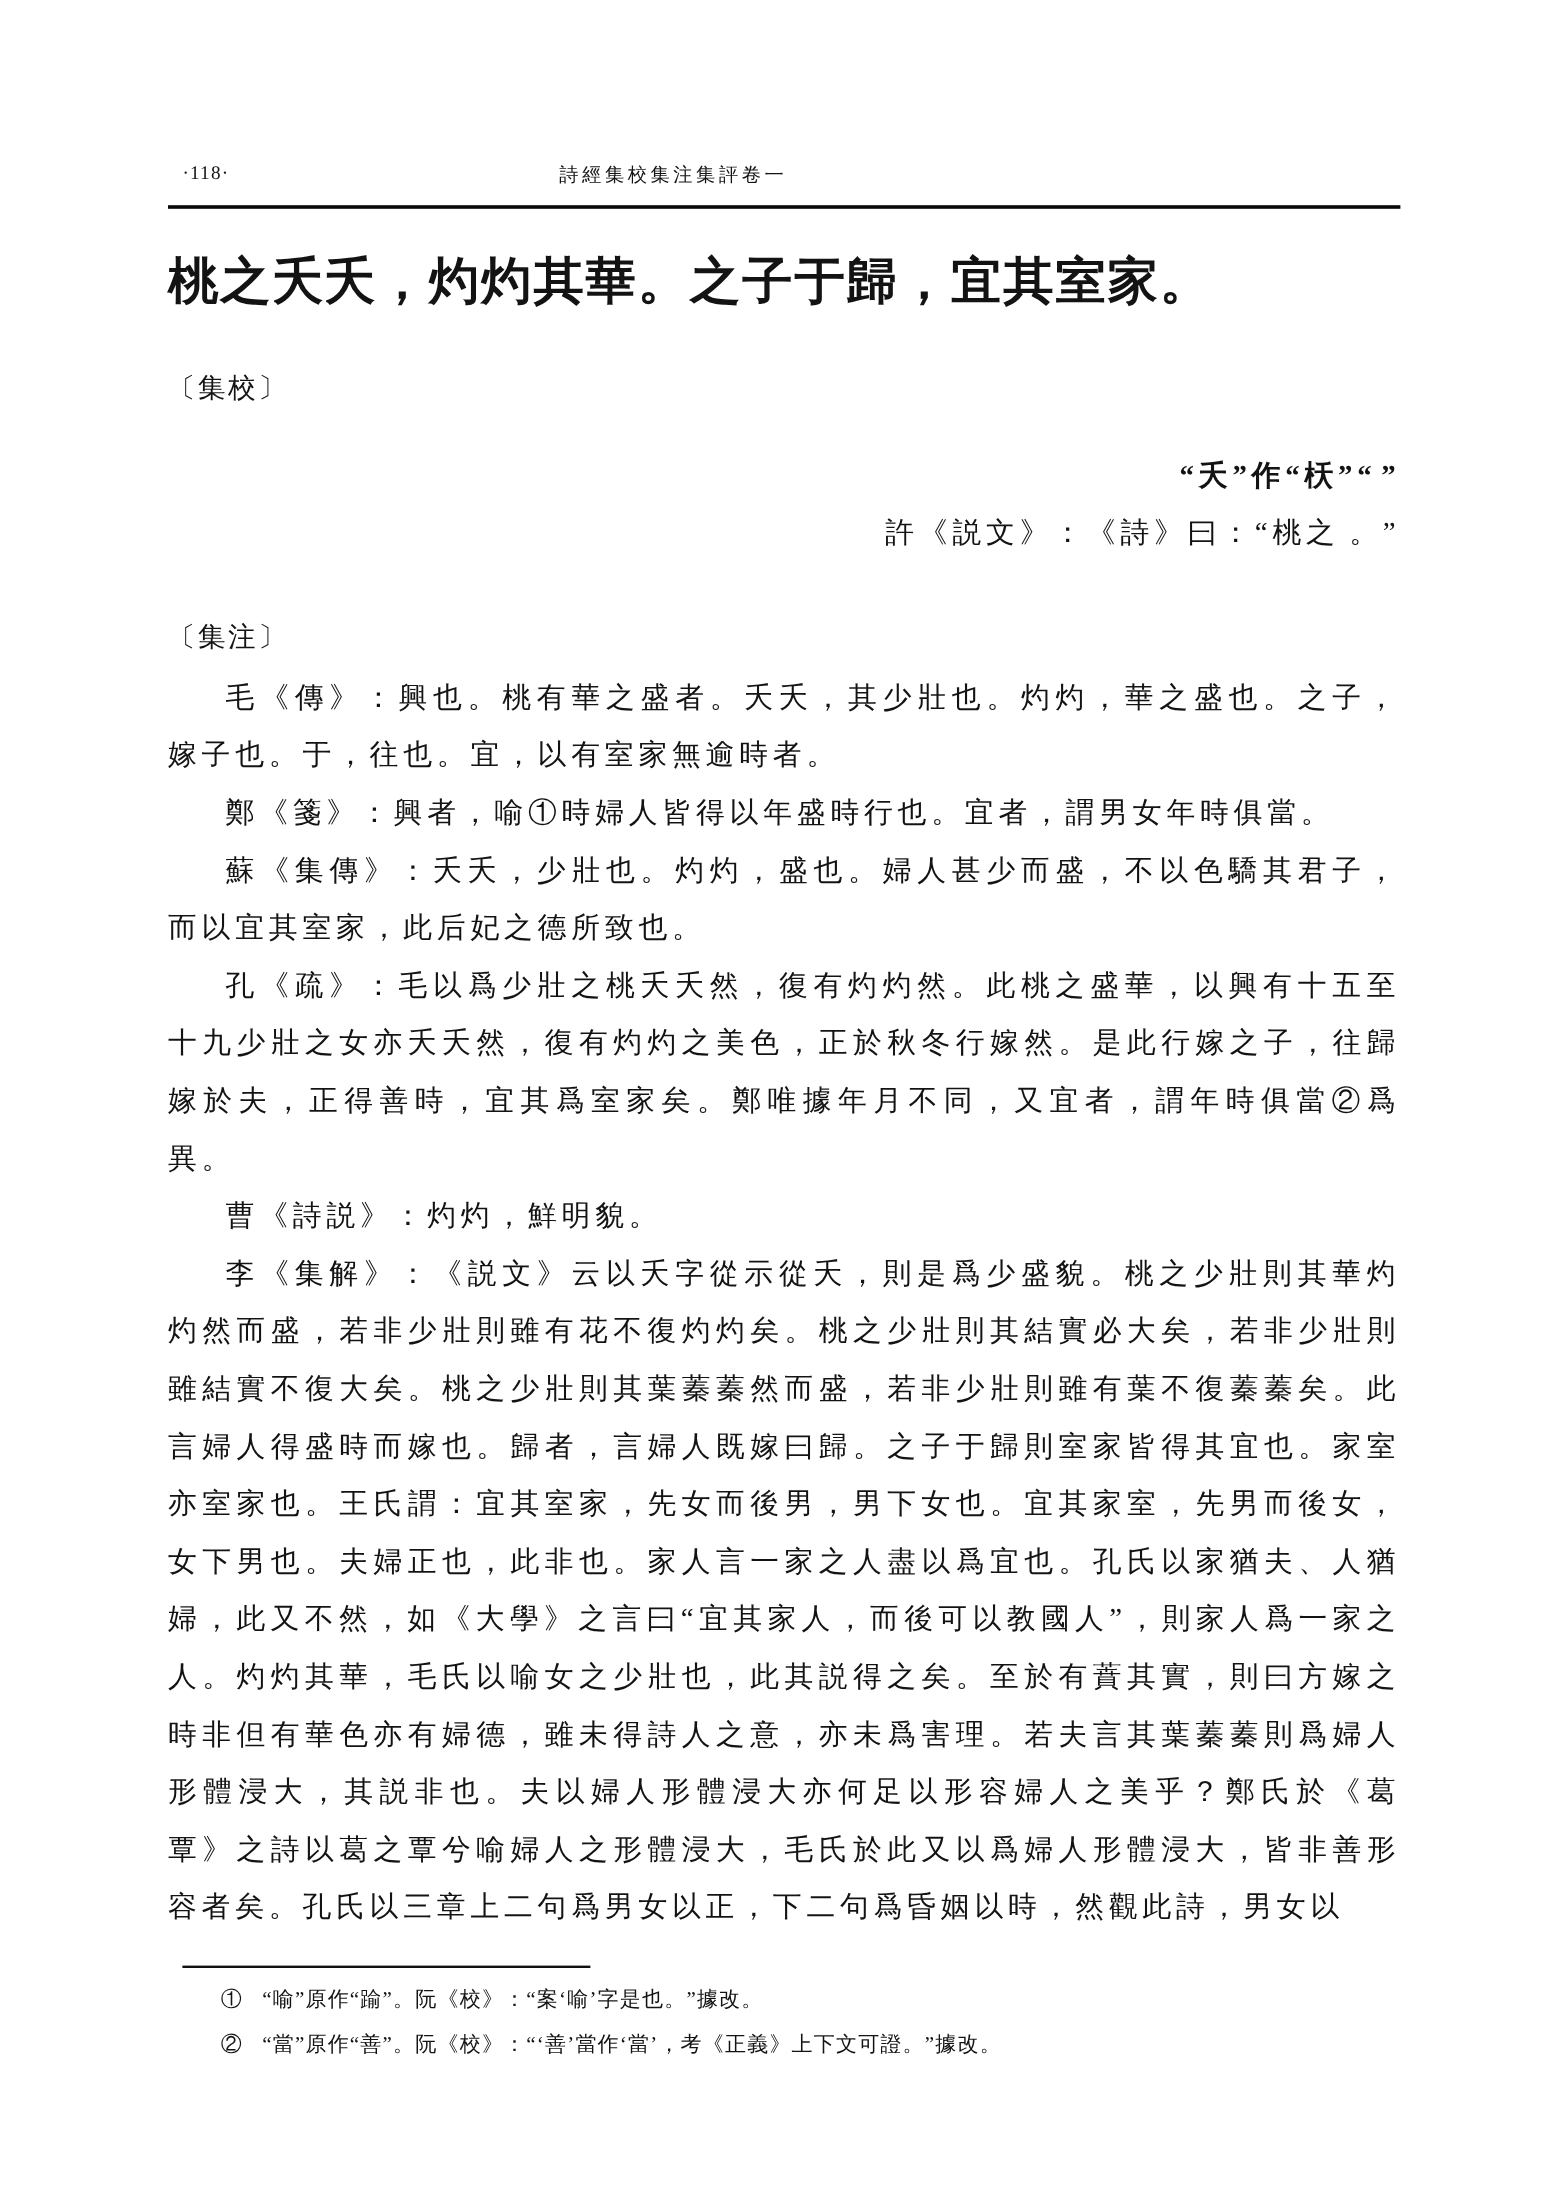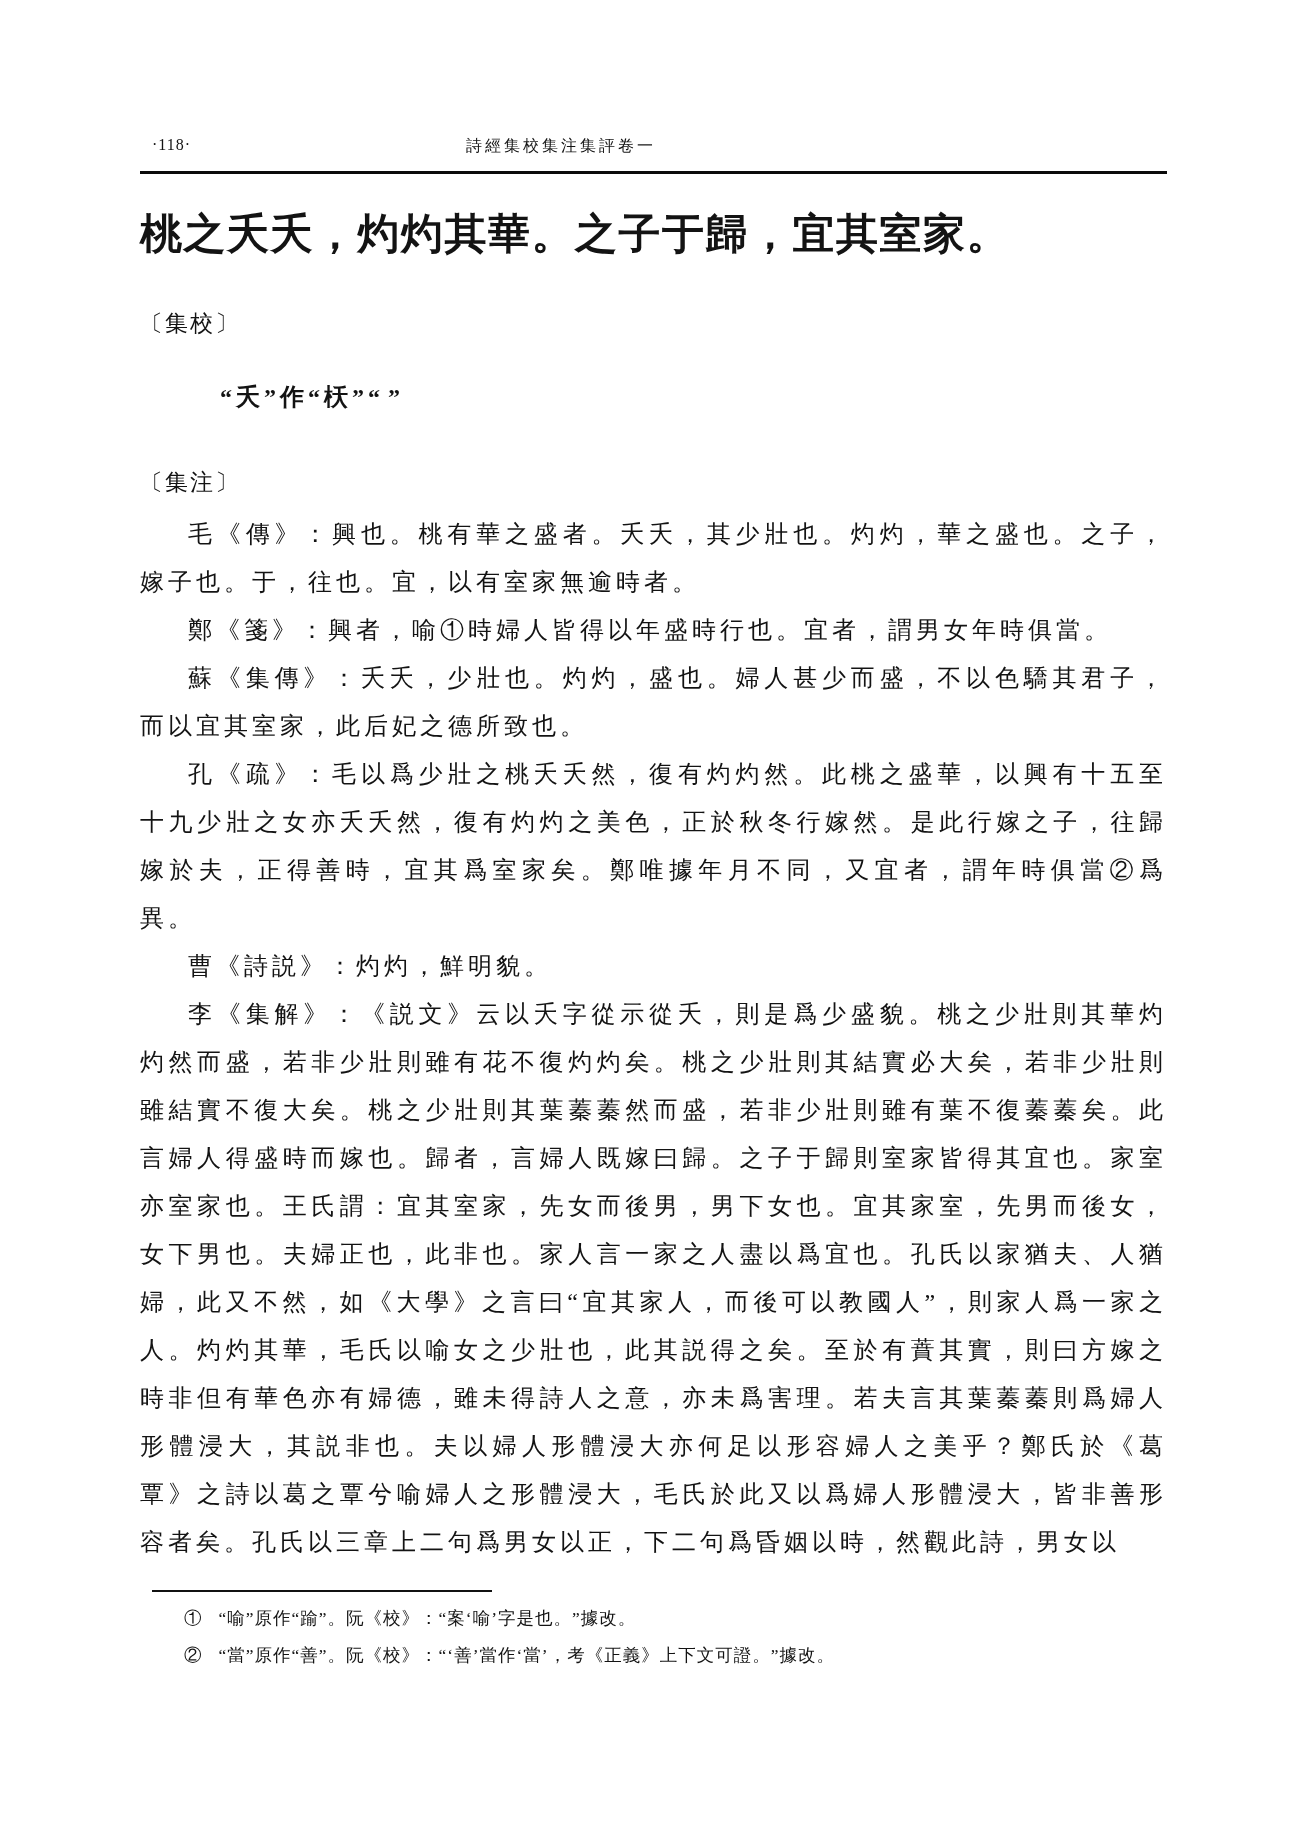--- a/index.html
+++ b/index.html
@@ -55,20 +55,21 @@
   
   .section-heading {
     margin-top: 46px;
     font-size: 23px;
     font-weight: normal;
     letter-spacing: 2px;
   }
   
   .collation-block {
     margin-top: 34px;
+    text-align: right;
   }
   .collation-line {
     padding-left: 80px;
     font-size: 24px;
     line-height: 48px;
     letter-spacing: 4px;
     white-space: nowrap;
   }
   .collation-line.emph {
     font-weight: bold;
@@ -118,20 +119,21 @@
     <span class="running-title">詩經集校集注集評卷一</span>
   </div>
   <div class="header-rule"></div>
 
   <div class="poem-title">桃之夭夭，灼灼其華。之子于歸，宜其室家。</div>
 
   <div class="section-heading">〔集校〕</div>
 
   <div class="collation-block">
     <div class="collation-line emph">“夭”作“枖”“𡝩”</div>
+    <div class="collation-line">許《説文》：《詩》曰：“桃之𡝩𡝩。”</div>
   </div>
 
   <div class="section-heading">〔集注〕</div>
 
   <div class="annotation-block">
     <p class="body-para">毛《傳》：興也。桃有華之盛者。夭夭，其少壯也。灼灼，華之盛也。之子，嫁子也。于，往也。宜，以有室家無逾時者。</p>
     <p class="body-para">鄭《箋》：興者，喻①時婦人皆得以年盛時行也。宜者，謂男女年時俱當。</p>
     <p class="body-para">蘇《集傳》：夭夭，少壯也。灼灼，盛也。婦人甚少而盛，不以色驕其君子，而以宜其室家，此后妃之德所致也。</p>
     <p class="body-para">孔《疏》：毛以爲少壯之桃夭夭然，復有灼灼然。此桃之盛華，以興有十五至十九少壯之女亦夭夭然，復有灼灼之美色，正於秋冬行嫁然。是此行嫁之子，往歸嫁於夫，正得善時，宜其爲室家矣。鄭唯據年月不同，又宜者，謂年時俱當②爲異。</p>
     <p class="body-para">曹《詩説》：灼灼，鮮明貌。</p>

